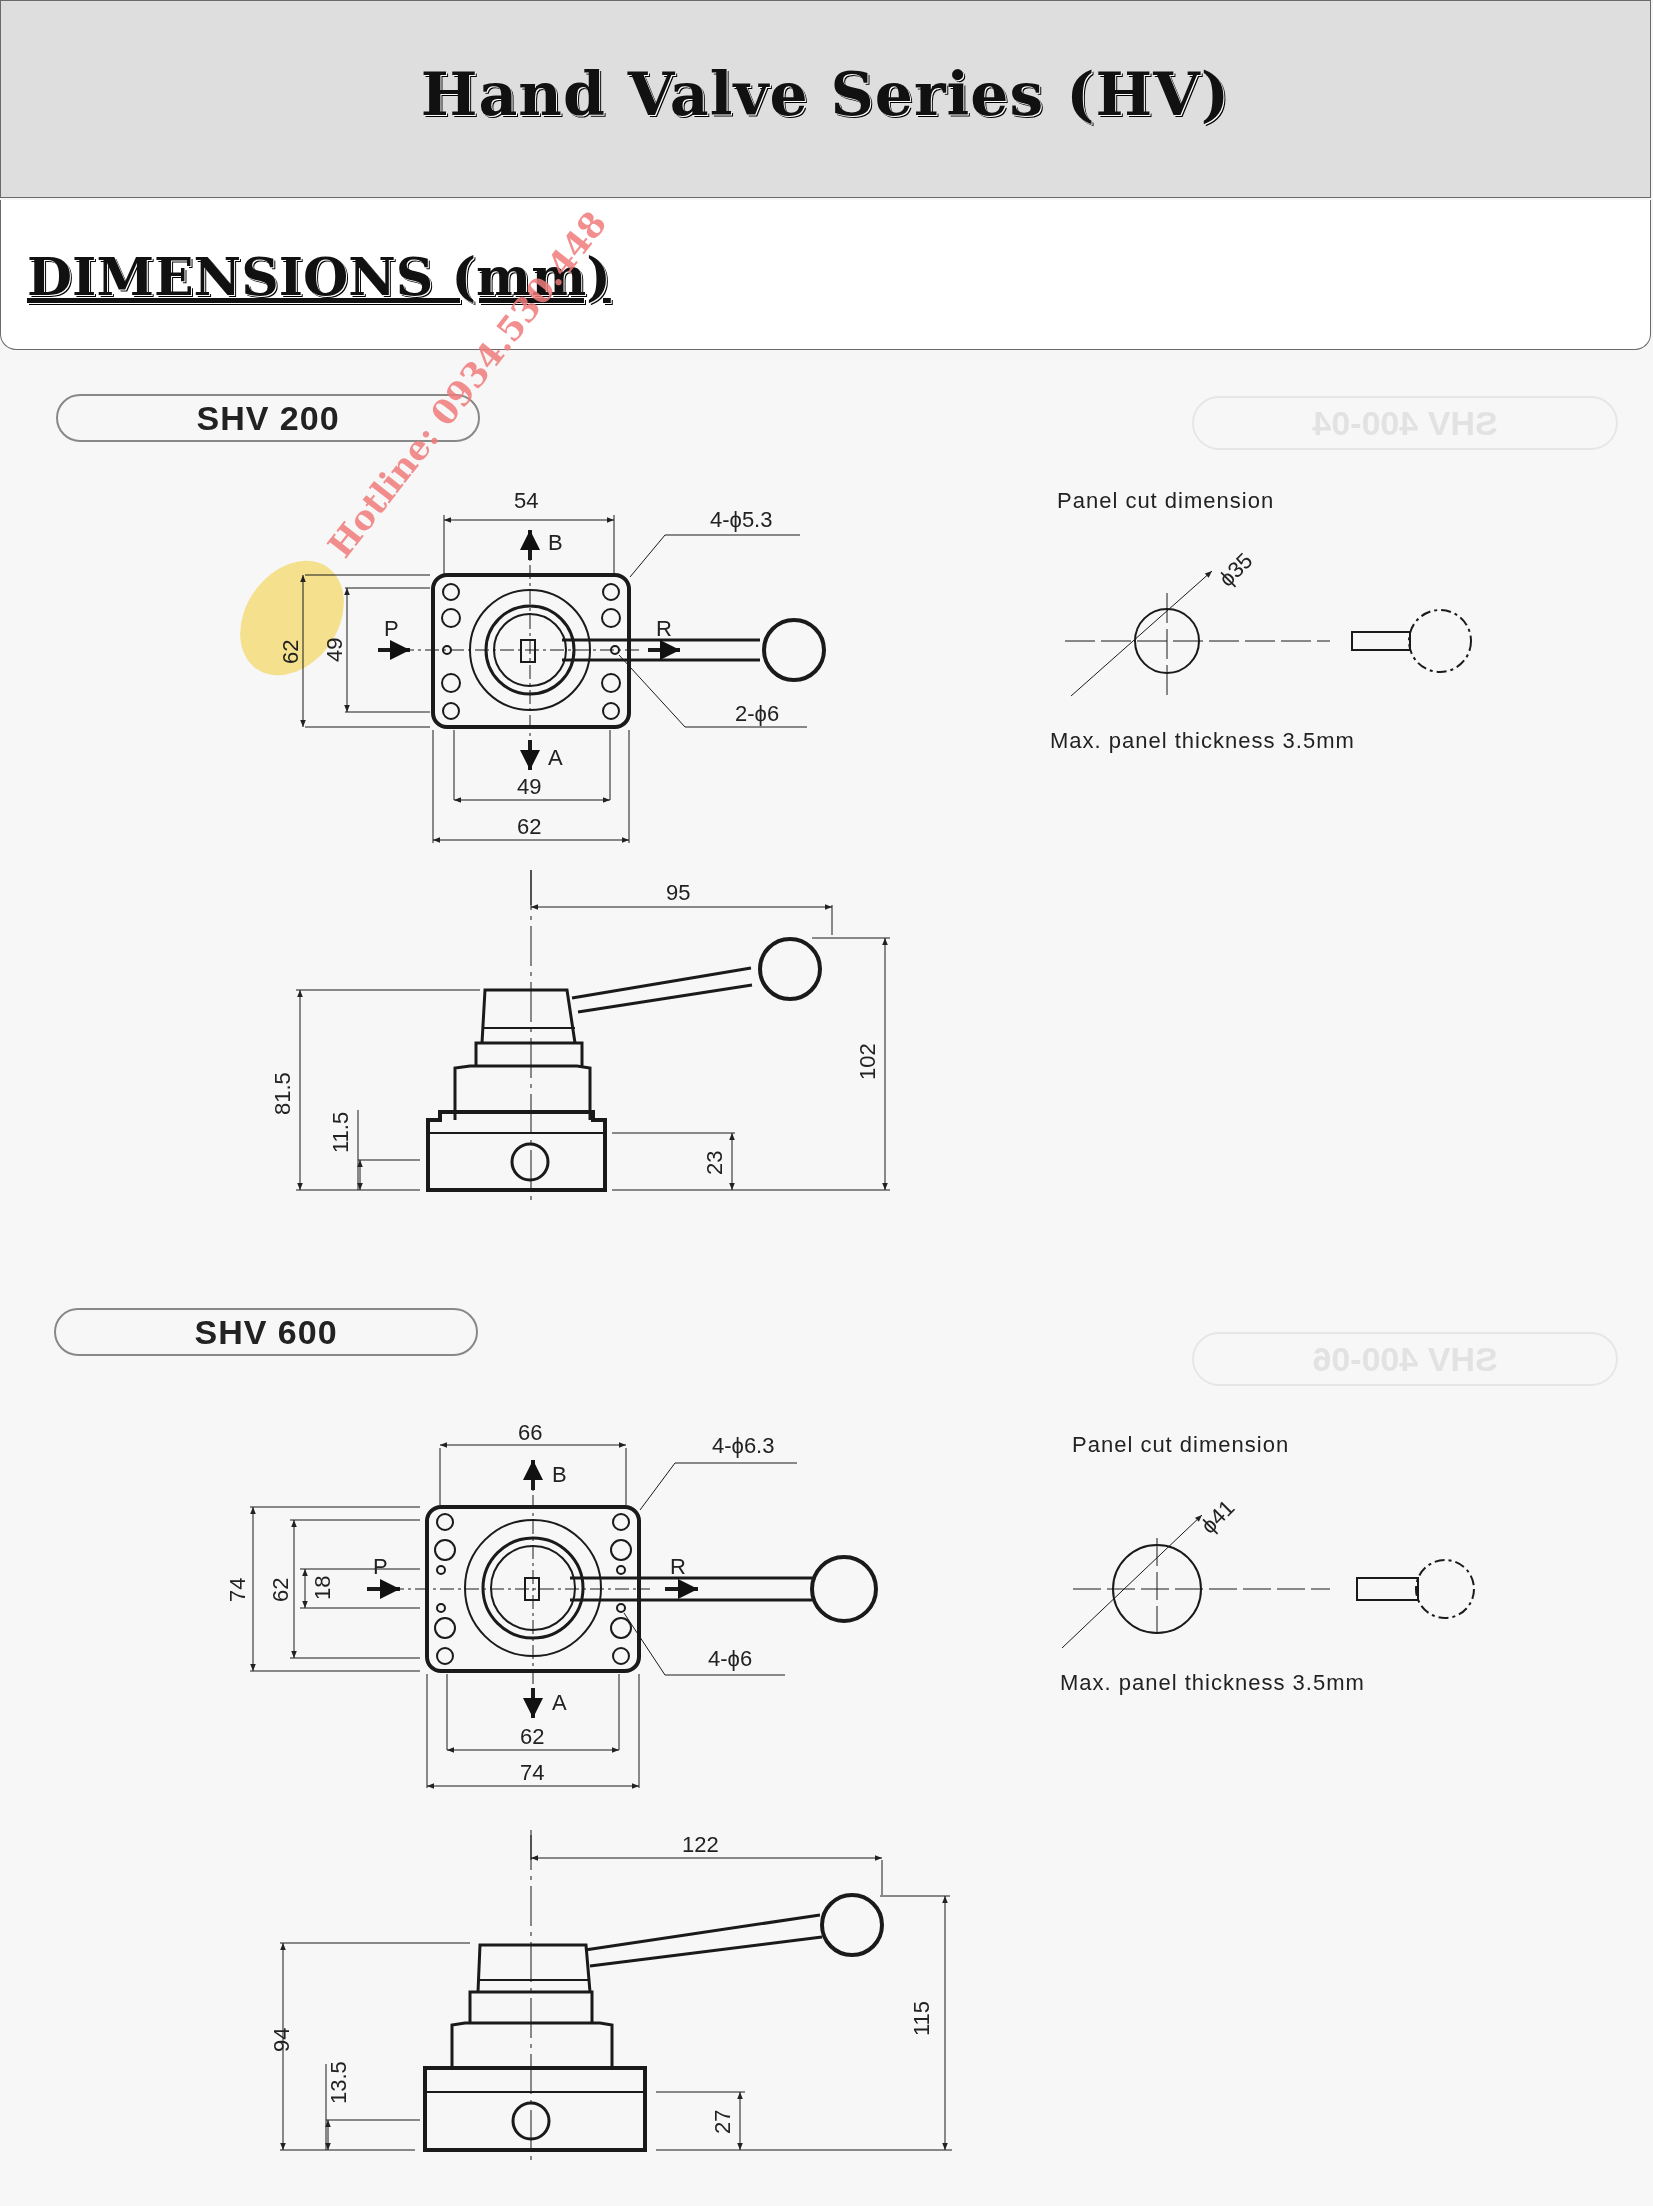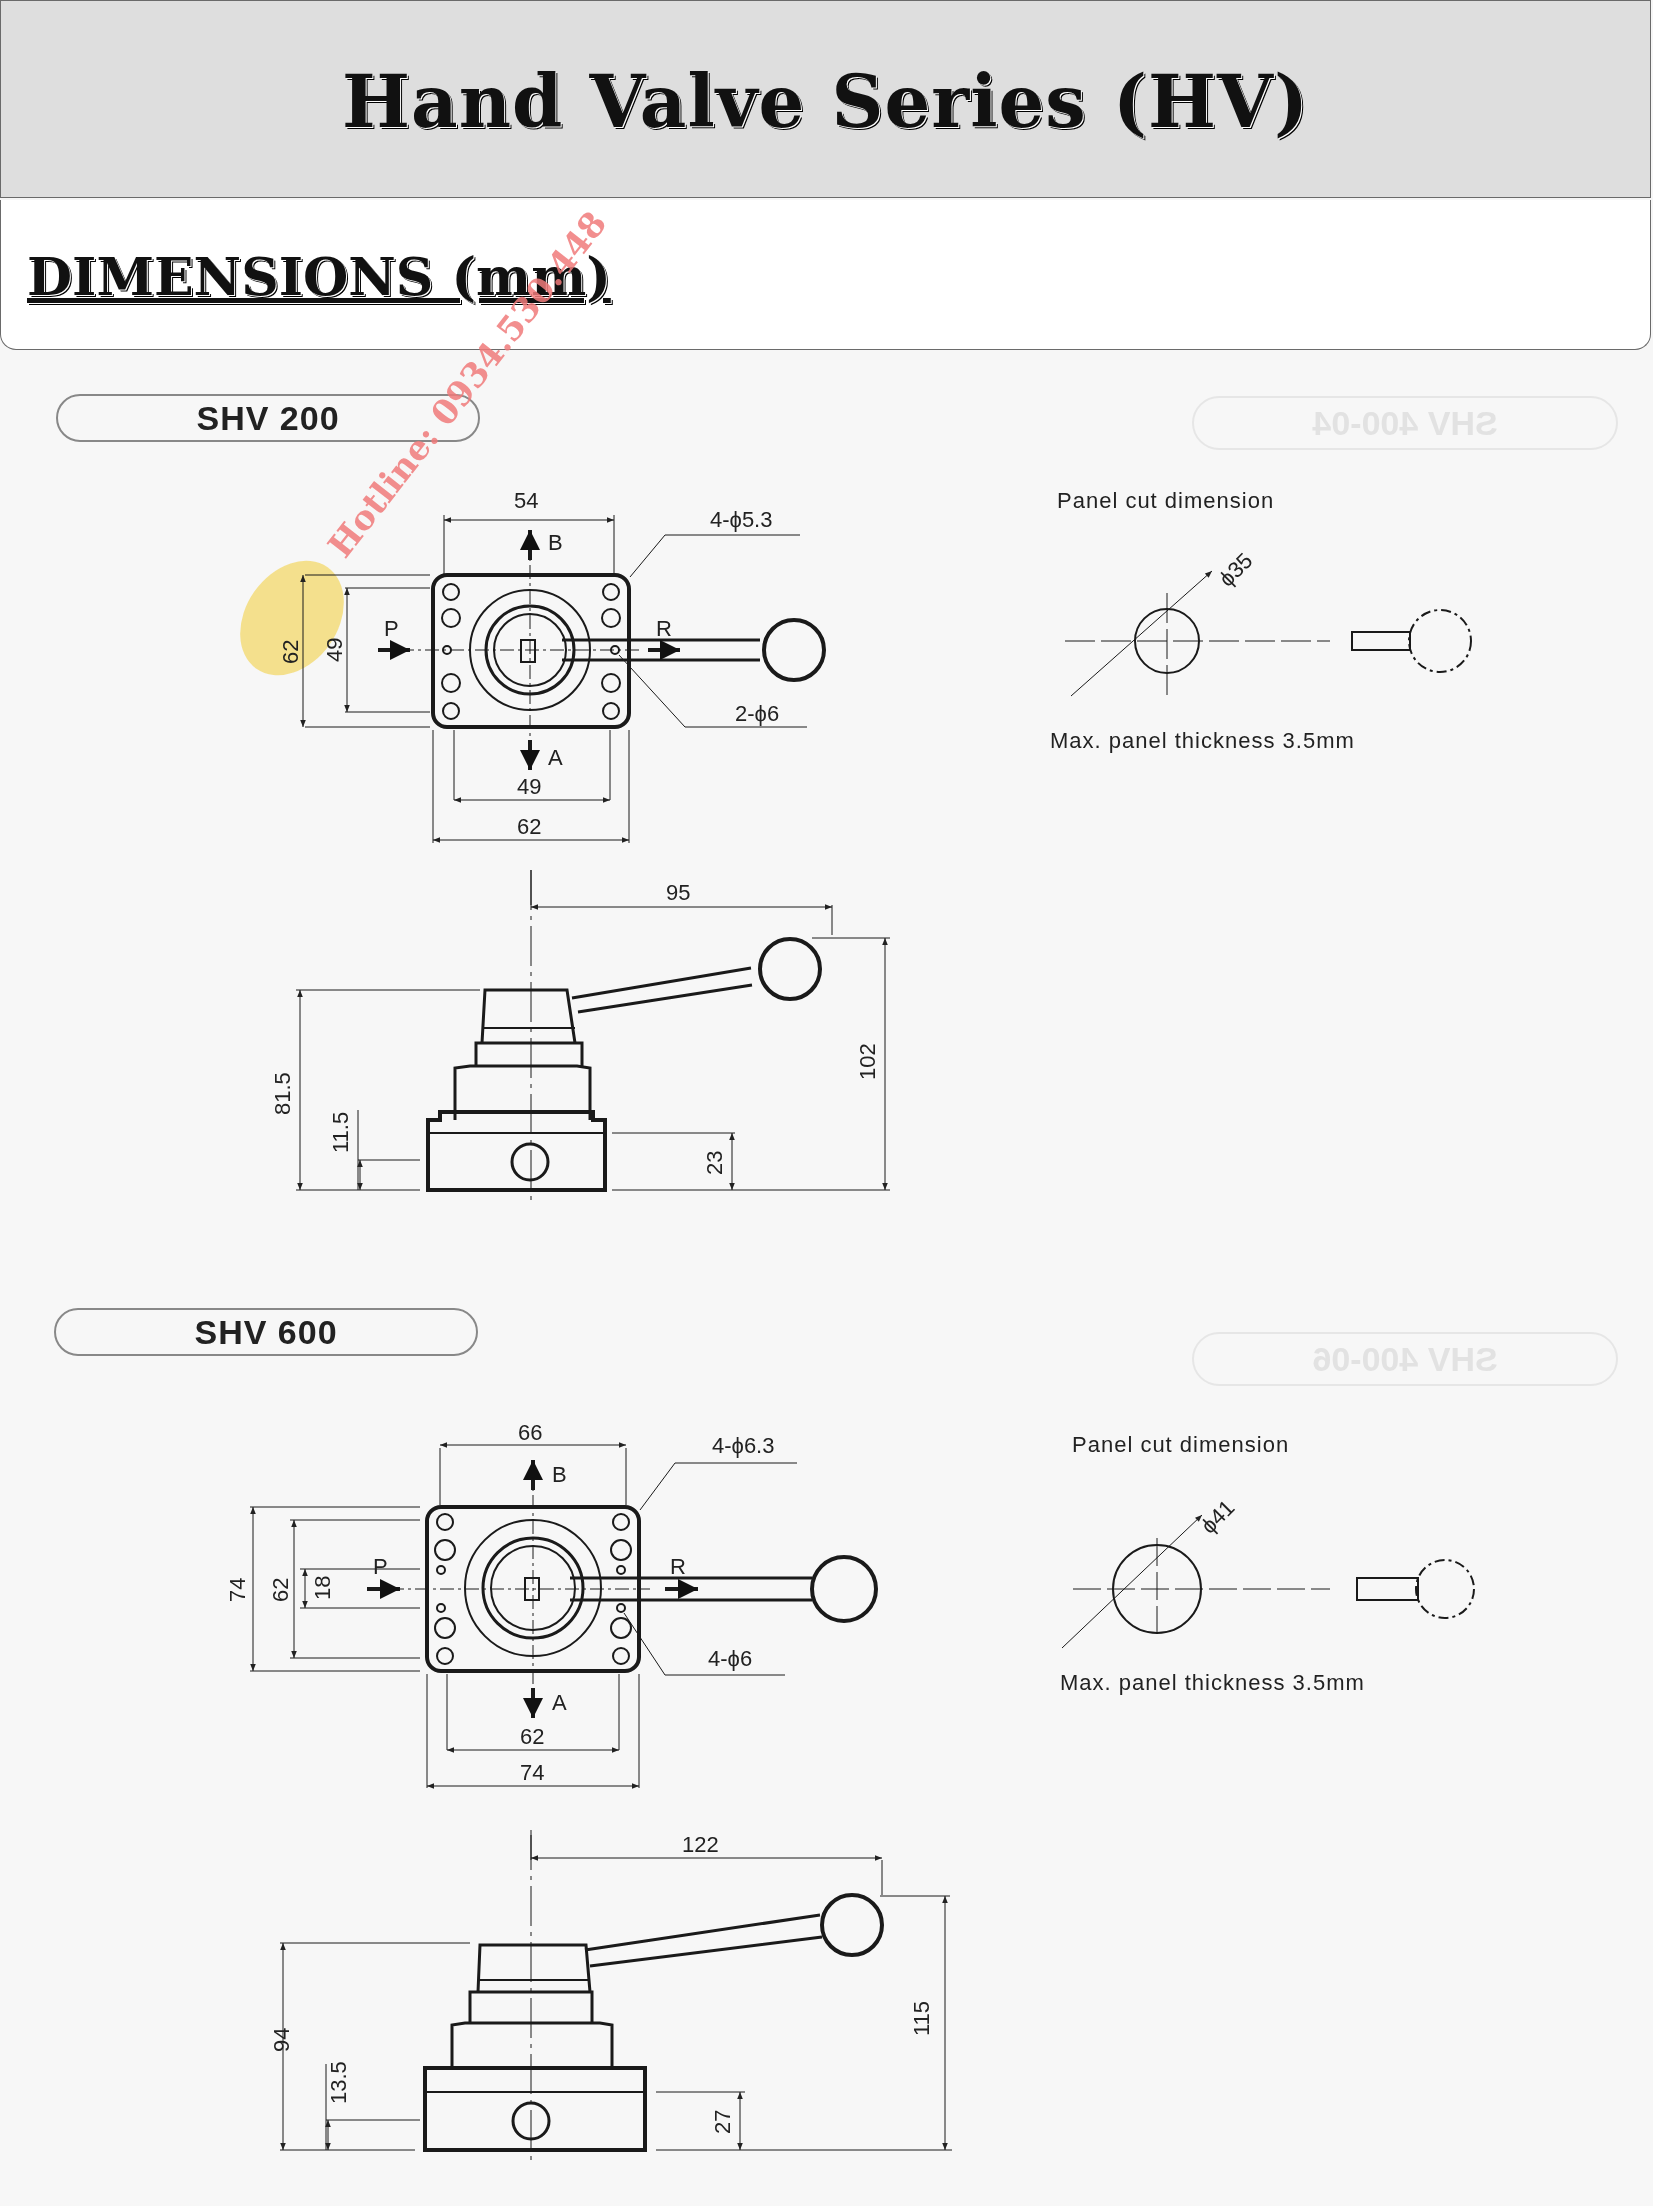--- a/index.html
+++ b/index.html
@@ -1,21 +1,21 @@
 <!DOCTYPE html>
 <html><head>
 <meta charset="utf-8">
 <style>
   html, body { margin:0; padding:0; }
   body { width:1653px; height:2206px; background:#f6f6f6; position:relative; overflow:hidden;
          font-family:"Liberation Sans", sans-serif; color:#1a1a1a; }
   .header { position:absolute; left:0; top:0; width:1651px; height:198px; background:#dedede;
             border:1px solid #6a6a6a; box-sizing:border-box; }
   .header-title { position:absolute; left:0; right:0; top:58px; text-align:center;
-            font-family:"DejaVu Serif", serif; font-weight:bold; font-size:72px; letter-spacing:1px; color:#111;
+            font-family:"DejaVu Serif", serif; font-weight:bold; font-size:60px; letter-spacing:1px; color:#111;
             text-shadow:1px 1px 0 #fff, 2px 2px 0 #000; }
   .subheader { position:absolute; left:0; top:200px; width:1651px; height:150px; background:#fff;
             border:1px solid #6a6a6a; border-top:none; border-radius:0 0 16px 16px; box-sizing:border-box; }
   .subheader-title { position:absolute; left:26px; top:46px; font-family:"DejaVu Serif", serif;
             font-weight:bold; font-size:52px; color:#111; text-shadow:1px 1px 0 #fff, 2px 2px 0 #000;text-decoration:underline; }
   .content { position:absolute; left:0; top:360px; width:1653px; height:1846px; background:#f7f7f7; }
   .model-pill { position:absolute; height:48px; border:2px solid #888; border-radius:27px;
             box-sizing:border-box; display:flex; align-items:center; justify-content:center;
             font-weight:bold; font-size:34px; letter-spacing:1px; color:#222; background:transparent; }
   .ghost-pill { position:absolute; height:54px; border:2px solid #e6e6e6; border-radius:27px;

